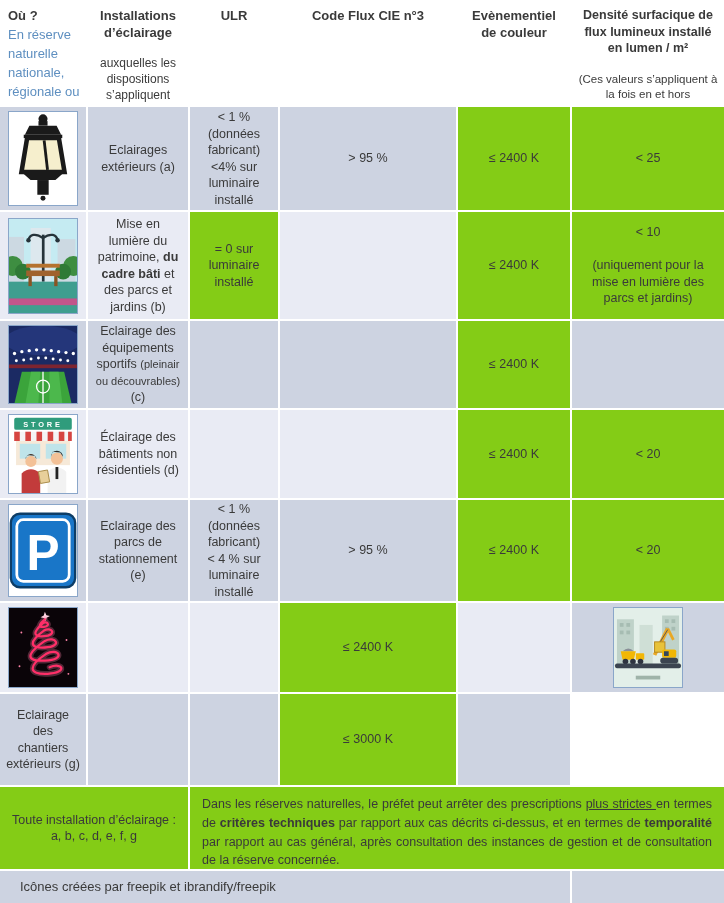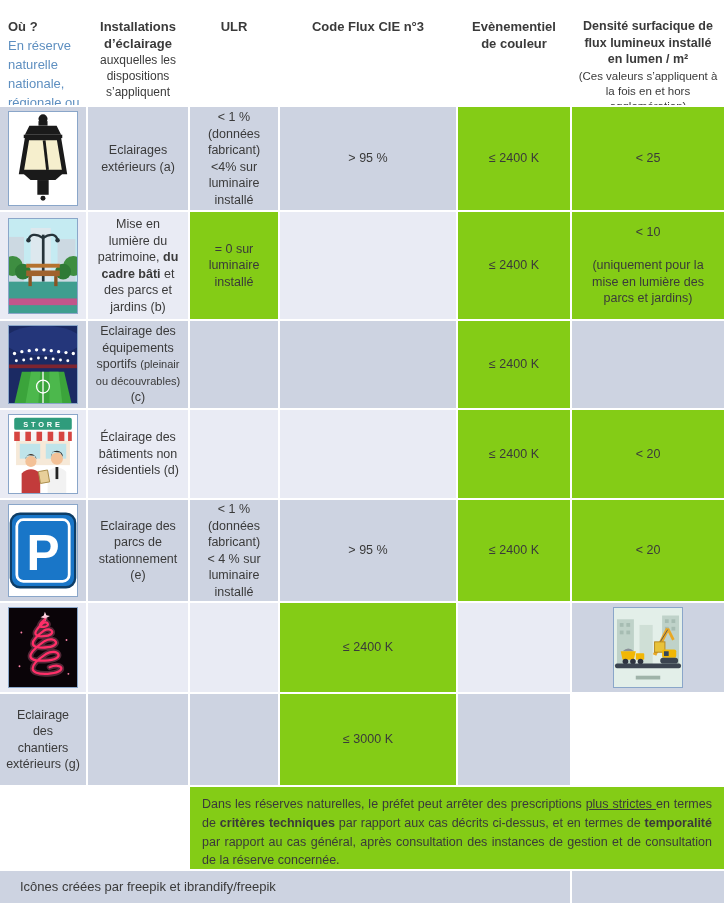--- a/index.html
+++ b/index.html
@@ -15,22 +15,22 @@
   }
   .cell{
     display:flex;flex-direction:column;align-items:center;justify-content:center;
     text-align:center;font-size:12.5px;line-height:1.32;
     padding:4px 6px;box-sizing:border-box;overflow:hidden;
   }
   .bg-white{background:#ffffff}
   .bg-dark{background:#CDD3E1}
   .bg-light{background:#E9EBF4}
   .bg-orange{background:#84cc16}
-  .hdr{justify-content:flex-start;padding-top:18px;font-weight:bold;font-size:13px;}
-  .hdr .sub{font-weight:normal;font-size:12px;margin-top:1px;}
+  .hdr{justify-content:flex-start;padding-top:7px;font-weight:bold;font-size:13px;}
+  .hdr .sub{font-weight:normal;font-size:12px;margin-top:15px;}
   .hdr-where{align-items:flex-start;text-align:left;padding-left:8px;}
   .where-sub{color:#5E8FC0;font-size:13px;font-weight:normal;margin-top:2px;line-height:1.45;}
   .hdr-density{font-size:12.5px;}
   .hdr-density .sub{font-size:11.5px;}
   .val{white-space:pre-line;}
   .label-cell .txt{display:block;}
   .paren-small{font-size:11px;}
   .tile{
     width:70px;height:100%;max-height:96px;
     background:#fff;border:1px solid #8AA6C9;
@@ -287,18 +287,22 @@
     </div>
   </div>
   <div class="cell bg-dark label-cell">
     <div class="txt">Eclairage des chantiers extérieurs (g)</div>
   </div>
   <div class="cell bg-dark val"></div>
   <div class="cell bg-dark val"></div>
   <div class="cell bg-orange val">≤ 3000 K</div>
   <div class="cell bg-dark val"></div>
 
+  <div class="cell bg-orange footer-scope" style="grid-column:1/3">
+    <div>Toute installation d’éclairage :</div>
+    <div>a, b, c, d, e, f, g</div>
+  </div>
   <div class="bg-orange footer-note" style="grid-column:3/7"><span>Dans les réserves naturelles, le préfet peut arrêter des prescriptions </span><u>plus strictes </u><span>en termes de </span><b>critères techniques</b><span> par rapport aux cas décrits ci-dessus, et en termes de </span><b>temporalité</b><span> par rapport au cas général, après consultation des instances de gestion et de consultation de la réserve concernée.</span></div>
 
   <div class="cell bg-dark credits" style="grid-column:1/6">Icônes créées par freepik et ibrandify/freepik</div>
   <div class="cell bg-dark" style="grid-column:6/7"></div>
 
 </div>
 
 </body></html>

